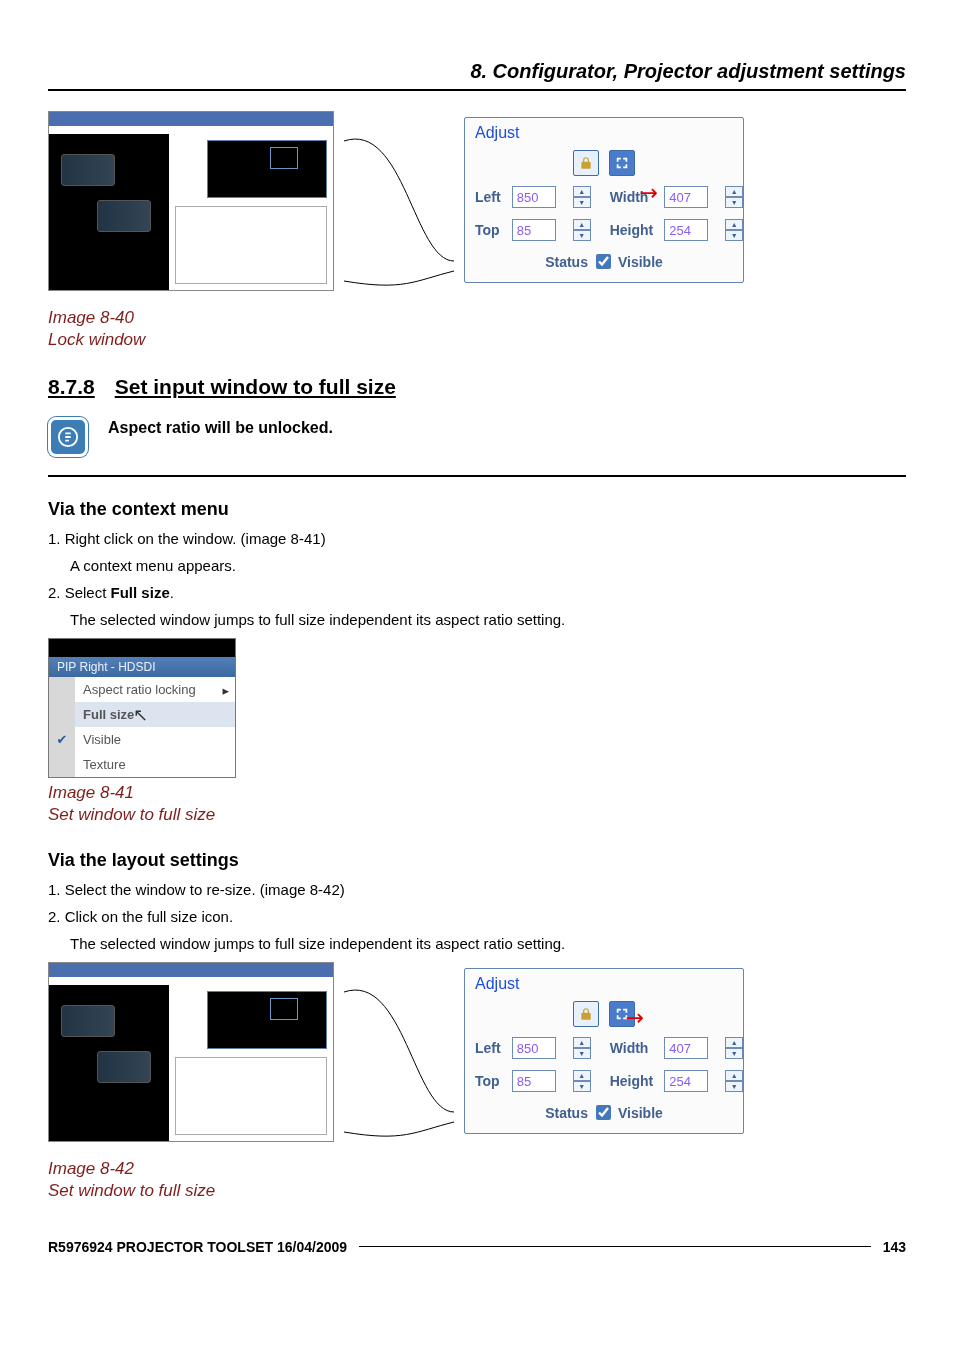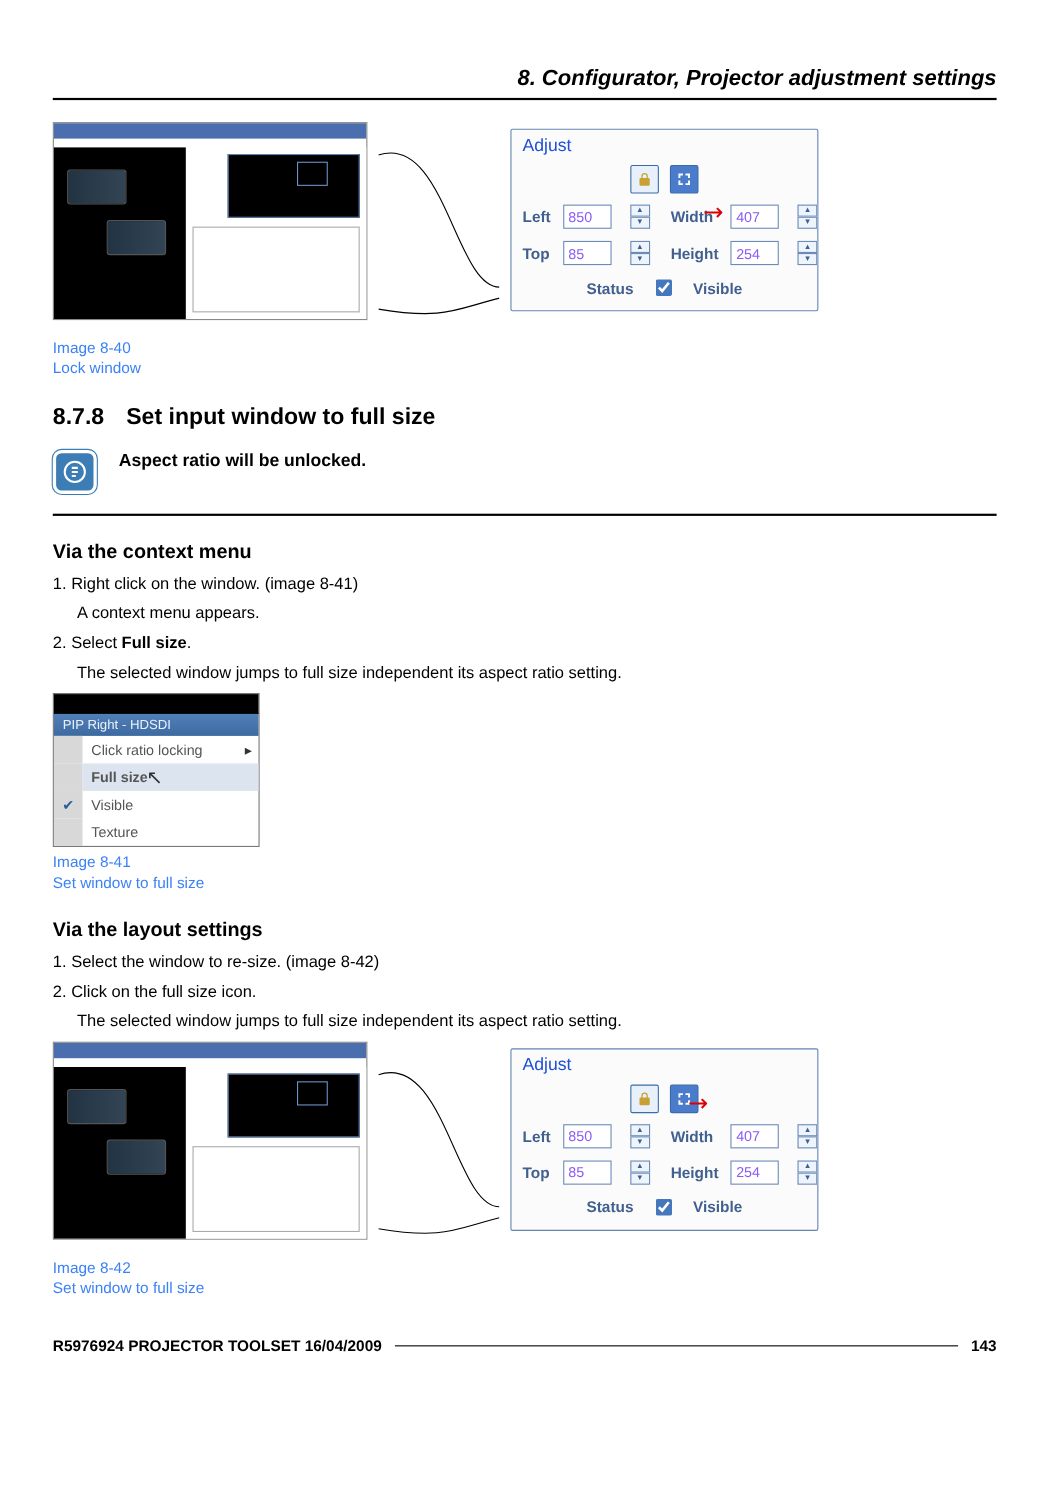--- a/index.html
+++ b/index.html
@@ -172,54 +172,56 @@
     background: #eef4fb;
     font-size: 7px;
     display: flex;
     align-items: center;
     justify-content: center;
     line-height: 1;
   }
   .status-row {
     display: flex;
     align-items: center;
-    gap: 16px;
+    gap: 4px;
     justify-content: center;
     margin-top: 10px;
     color: #415f8f;
     font-weight: bold;
     font-size: 14px;
   }
   .status-row input[type="checkbox"] {
     width: 15px;
     height: 15px;
     accent-color: #4477bb;
   }
   .arrow-red {
     position: absolute;
     font-size: 22px;
     color: #d00;
     transform: rotate(-45deg);
     pointer-events: none;
   }
 
   .caption {
-    font-size: 14px;
-    color: #3b82f6;
+    font-size: 17px;
+    color: #7f1d1d;
     line-height: 1.3;
     margin-top: 0;
     margin-bottom: 24px;
+    font-style: italic;
   }
 
   h2.section {
     font-size: 21px;
     font-weight: bold;
     margin: 16px 0 18px 0;
     display: flex;
     gap: 20px;
+    text-decoration: underline;
   }
   .note-outer {
     border-bottom: 2px solid #000;
     padding-bottom: 18px;
     margin-bottom: 22px;
   }
   .note-flex {
     display: flex;
     align-items: flex-start;
     gap: 20px;
@@ -410,21 +412,21 @@
   <span>2. Select </span><b>Full size</b><span>.</span>
   <div class="indent-text">The selected window jumps to full size independent its aspect ratio setting.</div>
 </div>
 
 <div class="ctx-menu">
   <div class="hdr"></div>
   <div class="title-pip">PIP Right - HDSDI</div>
   <div class="row">
     <div class="left-gut"></div>
     <div class="cell">
-      <span>Click ratio locking</span>
+      <span>Aspect ratio locking</span>
       <span class="arrow">▸</span>
     </div>
   </div>
   <div class="row">
     <div class="left-gut"></div>
     <div class="cell sel" style="position:relative">
       <b>Full size</b>
       <span class="cursor">↖</span>
     </div>
   </div>

